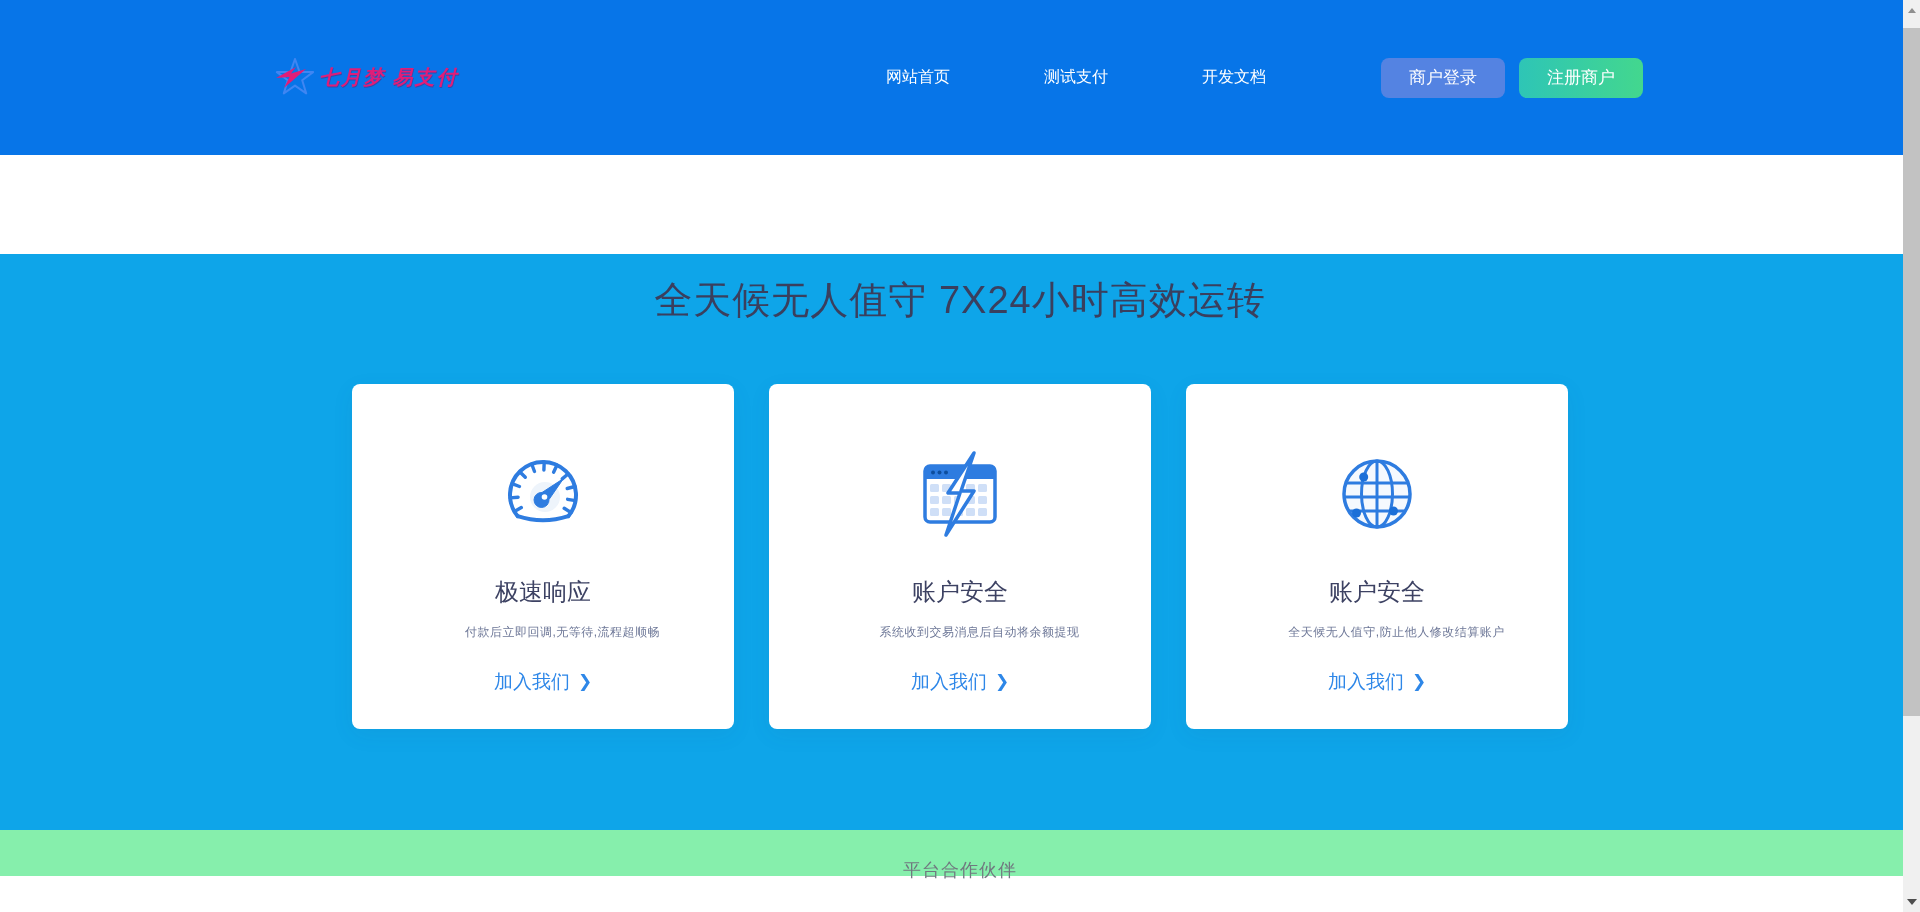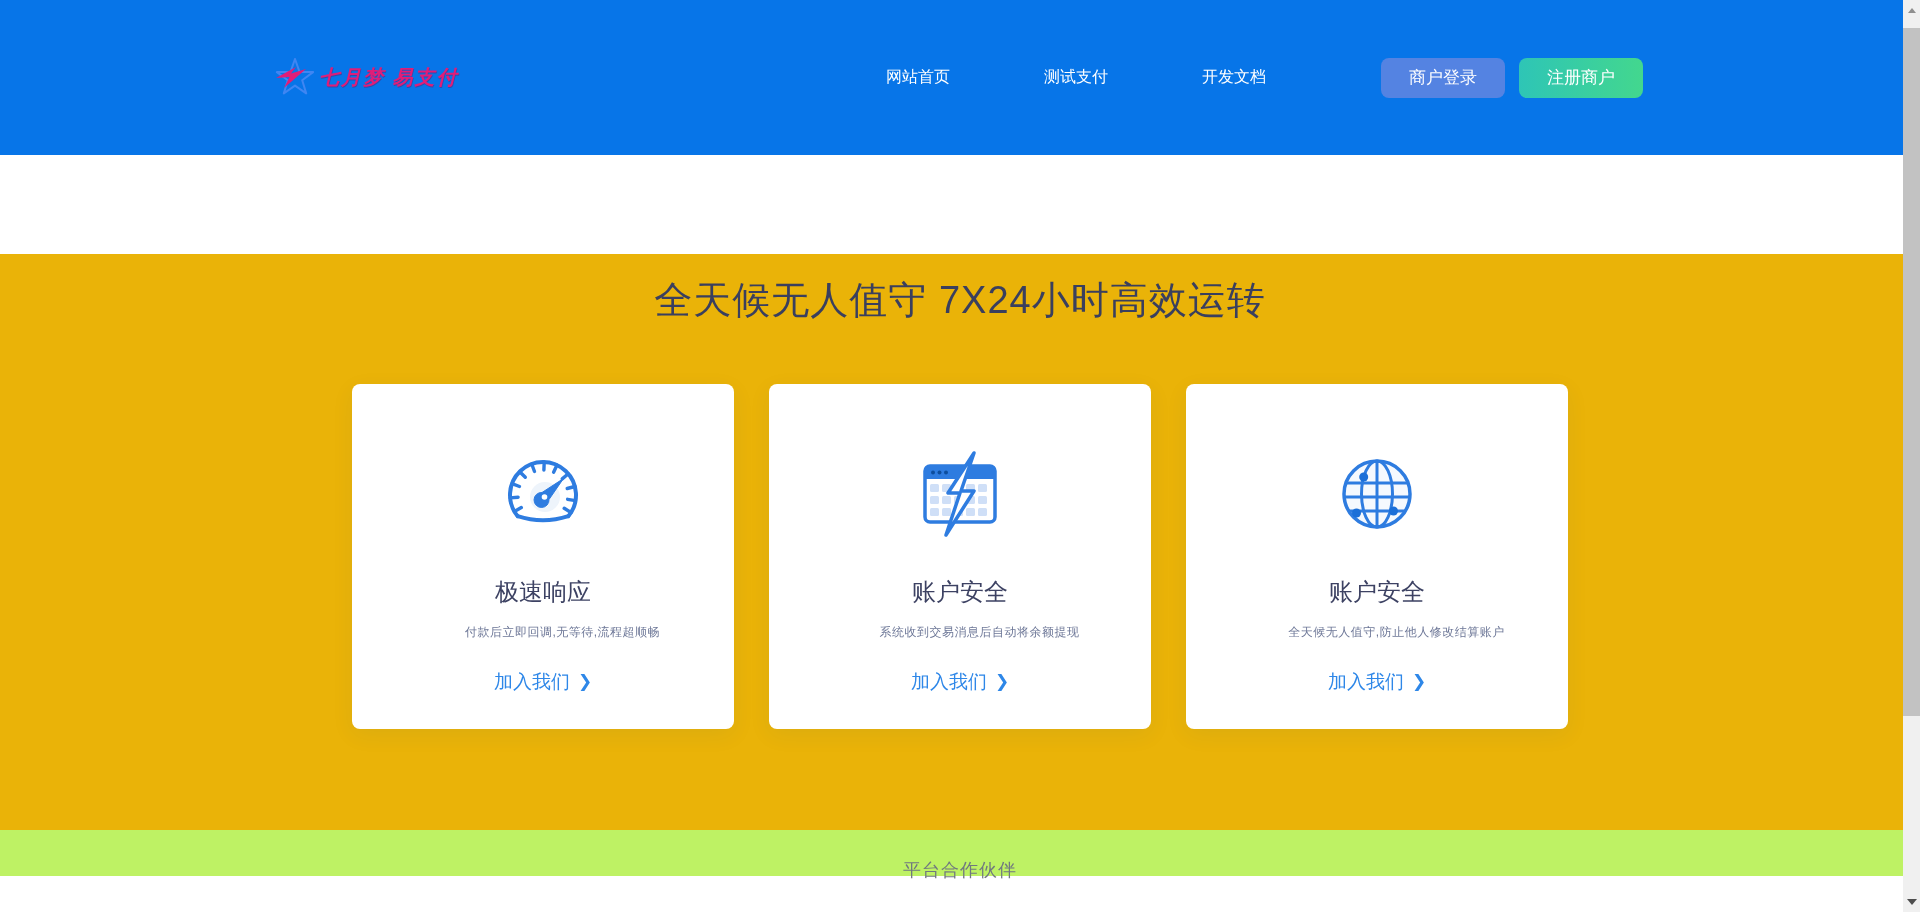--- a/index.html
+++ b/index.html
@@ -50,21 +50,21 @@
   }
   .btn-login { background: #5483e2; }
   .btn-register { background: linear-gradient(90deg, #2ec5b6 0%, #43d78e 100%); }
 
   
   .band-white { height: 99px; background: #ffffff; }
 
   
   .features {
     height: 576px;
-    background: #eab308;
+    background: #0ea5e9;
     padding-top: 24px;
   }
   .hero-title {
     text-align: center;
     font-size: 38px;
     font-weight: 500;
     color: #3a3f5e;
     letter-spacing: 1px;
     line-height: 1.2;
   }
@@ -103,21 +103,21 @@
     color: #2e87e8;
     text-decoration: none;
     cursor: pointer;
     display: flex;
     align-items: center;
     gap: 8px;
   }
   .card-link .arrow { font-size: 17px; font-weight: bold; }
 
   
-  .partners { background: #bef264; padding-top: 28px; height: 46px; }
+  .partners { background: #86efac; padding-top: 28px; height: 46px; }
   .partners-title {
     text-align: center;
     font-size: 18px;
     color: #70787f;
     letter-spacing: 1px;
   }
 
   
   .scrollbar {
     position: absolute;

